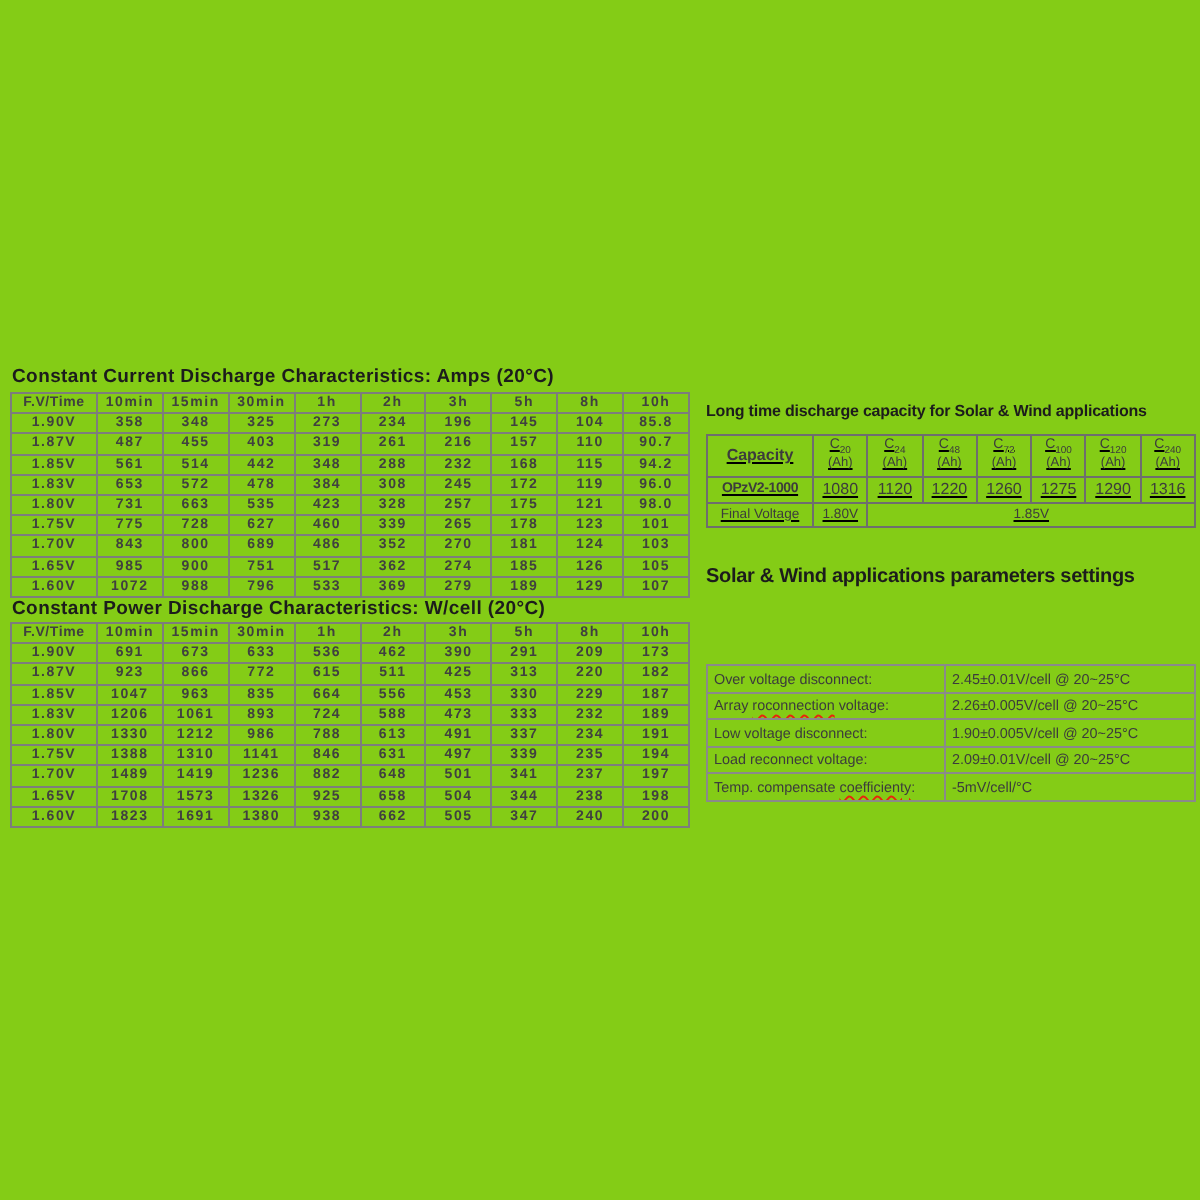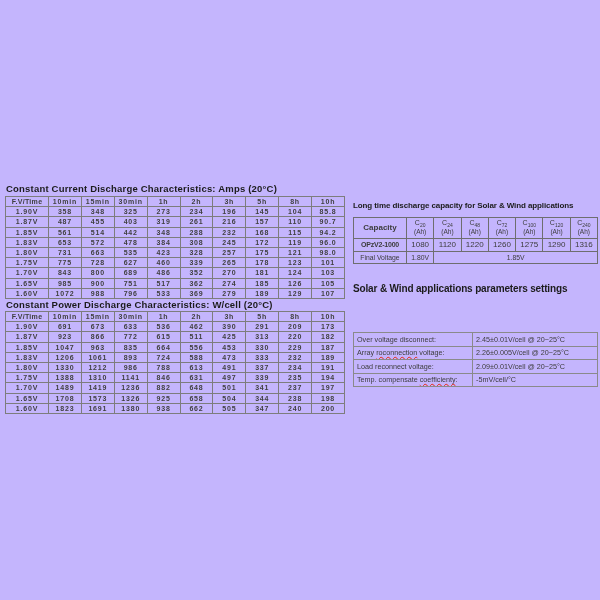--- a/index.html
+++ b/index.html
@@ -2,21 +2,21 @@
 <html><head>
 <meta charset="utf-8">
 <style>
   html,body{margin:0;padding:0;}
   body{
     width:600px;height:600px;background:#ffffff;
     font-family:"Liberation Sans", sans-serif;
     position:relative;overflow:hidden;
     -webkit-font-smoothing:antialiased;
   }
-  .page{position:absolute;left:0;top:0;width:600px;height:600px;background:#c4b5fd;}
+  .page{position:absolute;left:0;top:0;width:600px;height:600px;background:#84cc16;}
   .abs{position:absolute;}
 
   
   .ltitle{
     font-weight:700;font-size:9.5px;color:#1c1c1c;letter-spacing:.2px;white-space:nowrap;
   }
   .rtitle1{
     font-weight:700;font-size:8px;color:#1c1c1c;letter-spacing:-.1px;white-space:nowrap;
   }
   .rtitle2{
@@ -320,21 +320,21 @@
           <td>505</td>
           <td>347</td>
           <td>240</td>
           <td>200</td>
         </tr>
       </tbody>
   </table>
 
   <div class="abs rtitle1" style="left:353px;top:201px;">Long time discharge capacity for Solar &amp; Wind applications</div>
 
-  <table class="abs capTable" style="left:353px;top:217px;">
+  <table class="abs capTable" style="left:353px;top:217px;text-decoration:underline;">
     <tbody>
       <tr>
         <th class="capLabel">Capacity</th>
       <th><span>C</span><sub>20</sub><br><span class="unit">(Ah)</span></th>
           <th><span>C</span><sub>24</sub><br><span class="unit">(Ah)</span></th>
           <th><span>C</span><sub>48</sub><br><span class="unit">(Ah)</span></th>
           <th><span>C</span><sub>72</sub><br><span class="unit">(Ah)</span></th>
           <th><span>C</span><sub>100</sub><br><span class="unit">(Ah)</span></th>
           <th><span>C</span><sub>120</sub><br><span class="unit">(Ah)</span></th>
           <th><span>C</span><sub>240</sub><br><span class="unit">(Ah)</span></th>
@@ -363,20 +363,24 @@
     <tbody>
         <tr>
           <td class="plabel"><span>Over voltage disconnect:</span></td>
           <td class="pvalue">2.45±0.01V/cell @ 20~25°C</td>
         </tr>
         <tr>
           <td class="plabel"><span>Array </span><span class="miss">roconnection</span><span> voltage:</span></td>
           <td class="pvalue">2.26±0.005V/cell @ 20~25°C</td>
         </tr>
         <tr>
+          <td class="plabel"><span>Low voltage disconnect:</span></td>
+          <td class="pvalue">1.90±0.005V/cell @ 20~25°C</td>
+        </tr>
+        <tr>
           <td class="plabel"><span>Load reconnect voltage:</span></td>
           <td class="pvalue">2.09±0.01V/cell @ 20~25°C</td>
         </tr>
         <tr>
           <td class="plabel"><span>Temp. compensate </span><span class="miss">coefficienty</span><span>:</span></td>
           <td class="pvalue">-5mV/cell/°C</td>
         </tr>
       </tbody>
   </table>
 

